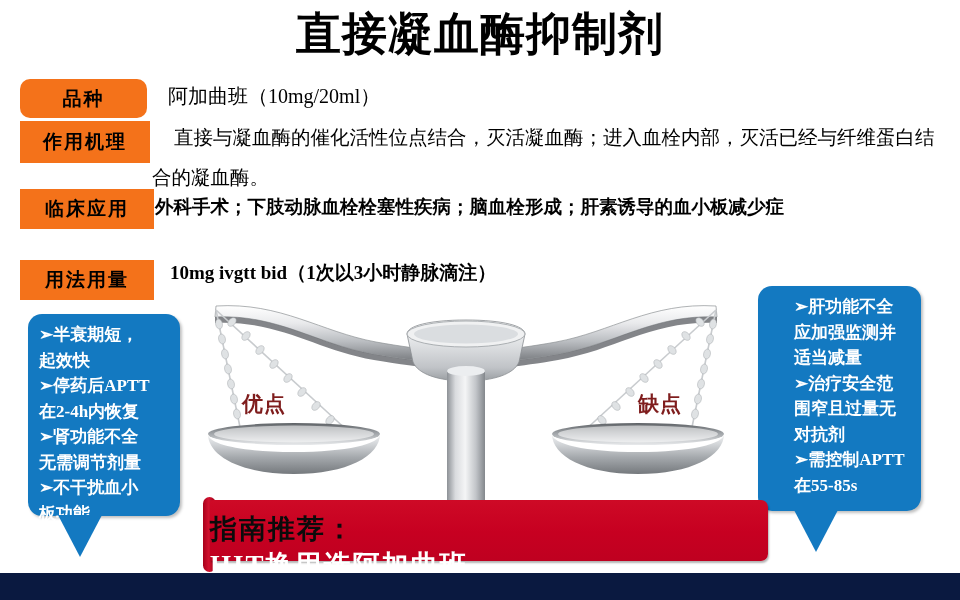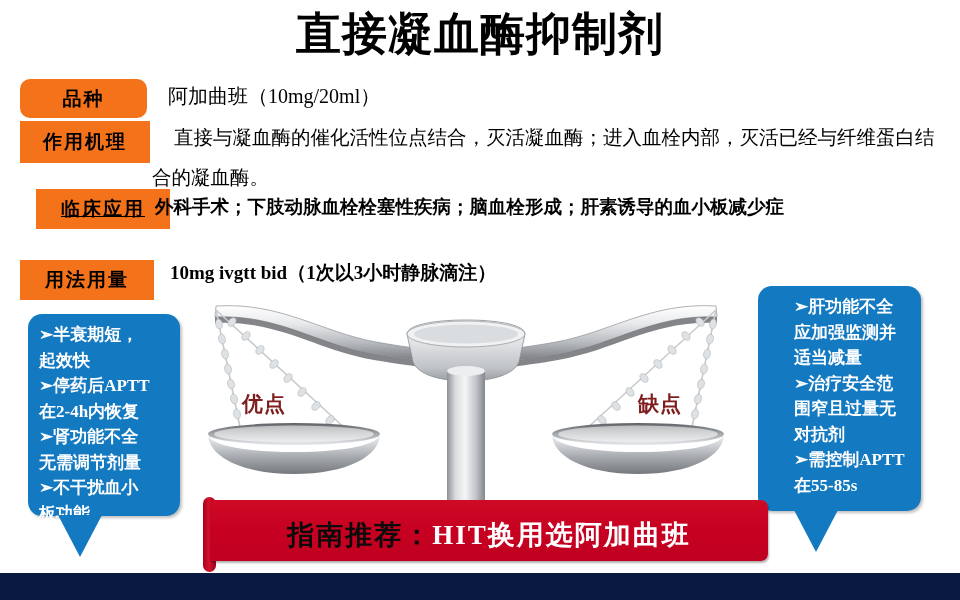--- a/index.html
+++ b/index.html
@@ -22,21 +22,21 @@
   
   .tag{
     position:absolute;background:#F4721A;color:#000000;
     font-family:"Liberation Serif","DejaVu Serif",serif;
     font-weight:bold;font-size:19px;
     display:flex;align-items:center;justify-content:center;
     letter-spacing:2px;
   }
   #tag-pinzhong{left:20px;top:79px;width:127px;height:39px;border-radius:10px;}
   #tag-jili   {left:20px;top:121px;width:130px;height:42px;}
-  #tag-linchuang{left:36px;top:189px;width:134px;height:40px;text-decoration:underline;}
+  #tag-linchuang{left:20px;top:189px;width:134px;height:40px;}
   #tag-yongfa {left:20px;top:260px;width:134px;height:40px;}
 
   
   .body-text{
     position:absolute;color:#000000;
     font-family:"Liberation Serif","DejaVu Serif",serif;
     font-size:19px;line-height:27px;
   }
   #txt-pinzhong{left:168px;top:83px;width:420px;font-size:20px;}
   #txt-jili{left:152px;top:118px;width:800px;font-size:19.5px;line-height:40px;text-indent:22px;}
@@ -80,24 +80,24 @@
     background:linear-gradient(180deg,#CE0A26 0%,#C70021 52%,#BF0020 100%);
     border-radius:3px 7px 7px 3px;
     box-shadow:1px 2px 2px rgba(0,0,0,.3);
   }
   #banner-rod{
     position:absolute;left:203px;top:497px;width:13px;height:75px;
     background:linear-gradient(90deg,#A8001B 0%,#D2112E 45%,#9C0019 100%);
     border-radius:7px;
   }
   #banner-text{
-    position:absolute;left:0;top:4px;width:558px;height:61px;
-    display:flex;align-items:center;justify-content:center;
-    font-family:"Liberation Serif","DejaVu Serif",serif;
-    font-weight:bold;font-size:27px;letter-spacing:2px;white-space:nowrap;
+    position:absolute;left:0;top:16px;width:558px;height:61px;
+    display:flex;align-items:flex-start;justify-content:center;
+    font-family:"Liberation Serif","DejaVu Serif",serif;
+    font-weight:bold;font-size:27px;letter-spacing:2px;white-space:nowrap;flex-direction:column;
   }
   #banner-text .lead{color:#0b0b0b;}
   #banner-text .main{color:#ffffff;}
 
   
   #footer{position:absolute;left:0;top:573px;width:960px;height:27px;background:#0A1940;}
 </style>
 </head>
 <body>
 

